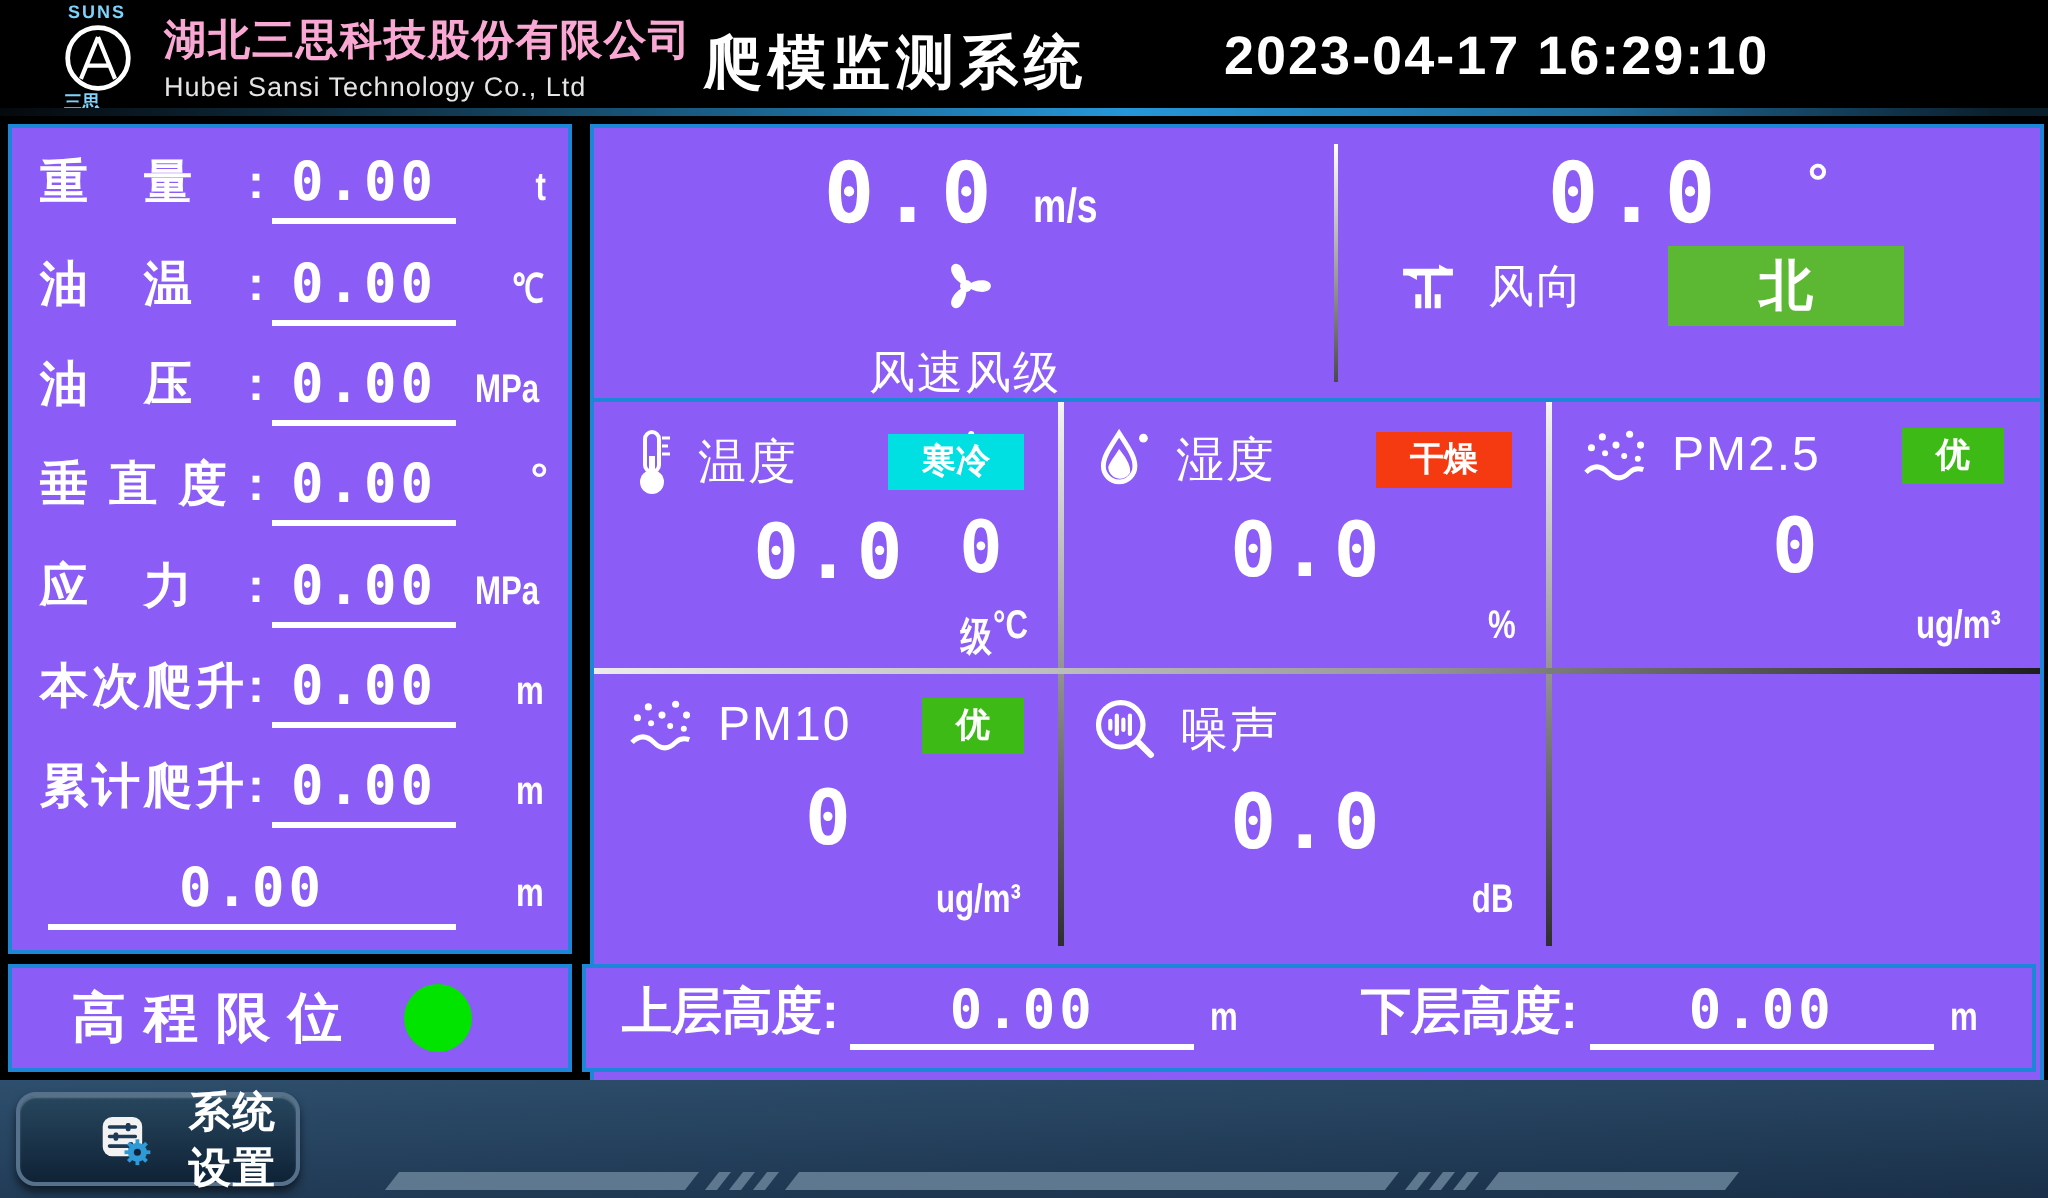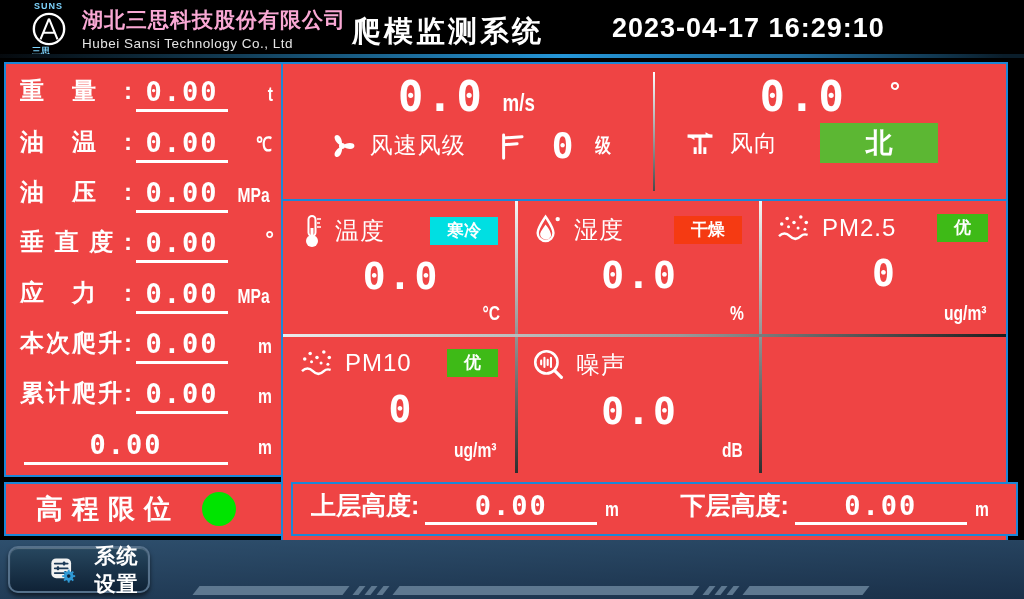--- a/index.html
+++ b/index.html
@@ -15,52 +15,52 @@
   .logo-bottom { font-size:9px; font-weight:700; margin-top:-2px; text-align:left; padding-left:6px;}
   .company { position:absolute; left:82px; top:6px; }
   .company-cn { font-size:21px; font-weight:700; letter-spacing:1px; color:#f9a8d4; }
   .company-en { font-size:13.5px; color:#e5e5e5; letter-spacing:.5px; margin-top:2px; }
   .app-title { position:absolute; left:352px; top:12px; font-size:29px; font-weight:700; letter-spacing:3px; }
   .timestamp { position:absolute; left:612px; top:13px; font-size:27px; font-weight:700; letter-spacing:1px; }
   .header-line { position:absolute; left:0; top:54px; width:1024px; height:4px;
     background:linear-gradient(90deg,#05090d 0%,#123a52 22%,#2596d8 55%,#1f6c9c 78%,#0a1d2a 98%); }
 
   
-  .panel { position:absolute; border:2px solid #1c87d6; background:#ef4444; }
+  .panel { position:absolute; border:2px solid #1c87d6; background:#8b5cf6; }
   .mono { font-family:"DejaVu Sans Mono", monospace; }
   .cond { display:inline-block; transform:scaleX(.78); transform-origin:center bottom; }
 
   
   .metrics-panel { left:4px; top:62px; width:282px; height:415px;
     display:flex; flex-direction:column; justify-content:space-around; padding:4px 10px 4px 14px; }
   .metric-row { display:flex; align-items:flex-end; }
   .m-label { width:112px; font-size:24px; font-weight:700; text-align:justify; text-align-last:justify; padding-bottom:5px; }
   .m-value { flex:1; text-align:center; font-size:27px; font-weight:700; letter-spacing:2px;
     border-bottom:3px solid #fff; margin:0 4px; line-height:1.3; }
   .m-unit { width:42px; text-align:right; font-size:20px; font-weight:700; padding-bottom:6px; }
   .unit-deg { align-self:flex-start; padding-top:2px; font-size:22px; }
 
   
   .elevation-panel { left:4px; top:482px; width:282px; height:54px;
     display:flex; align-items:center; padding-left:30px; }
   .elev-label { font-size:27px; font-weight:700; letter-spacing:9px; }
   .elev-dot { width:34px; height:34px; border-radius:50%; margin-left:22px; }
 
   
-  .main-panel { left:281px; top:62px; width:727px; height:505px; }
+  .main-panel { left:295px; top:62px; width:727px; height:505px; }
   .wind-row { height:137px; border-bottom:2px solid #1c87d6; display:flex; position:relative; }
   .wind-speed { width:371px; }
   .wind-divider { position:absolute; left:370px; top:8px; bottom:8px; width:2px;
     background:linear-gradient(180deg,#fff,#4a4a4a); }
   .wind-dir { flex:1; }
   .big-line { margin-top:8px; display:flex; align-items:baseline; justify-content:center; gap:12px; }
   .big-val { font-size:42px; font-weight:700; letter-spacing:4px; }
   .big-unit { font-size:24px; font-weight:700; }
   .deg-unit { font-size:26px; font-weight:700; align-self:flex-start; margin-left:30px; margin-top:4px; }
-  .sub-line { margin-top:4px; display:flex; align-items:center; justify-content:center; gap:10px; }
+  .sub-line { margin-top:4px; display:flex; align-items:center; justify-content:center; gap:10px;flex-direction:column; }
   .sub-label { font-size:23px; letter-spacing:1px; }
   .level-val { font-size:36px; font-weight:700; margin-left:16px; }
   .level-unit { font-size:20px; font-weight:700; margin-left:10px; }
   .dir-line { margin-top:2px; display:flex; align-items:center; justify-content:flex-start; padding-left:28px; gap:12px; }
   .north-box { width:118px; height:40px; margin-left:30px; display:flex; align-items:center; justify-content:center;
     font-size:27px; font-weight:700; color:#fff; }
 
   
   .env-grid { position:relative; height:272px; display:grid;
     grid-template-columns:233px 244px 1fr; grid-template-rows:135px 1fr; }

